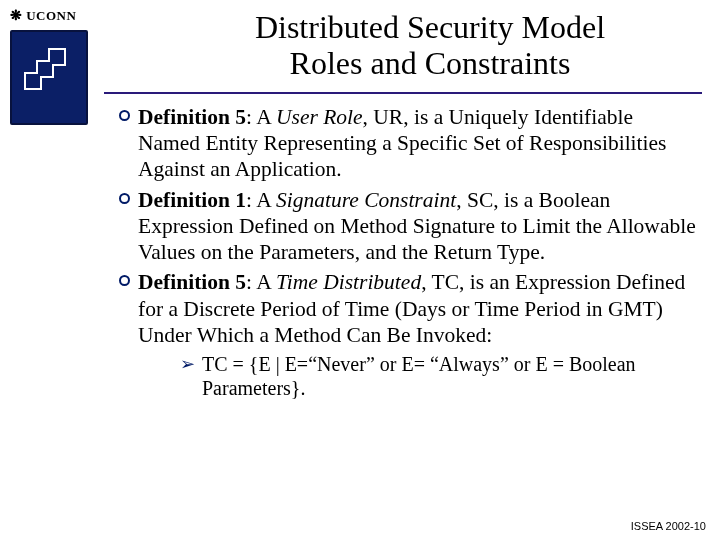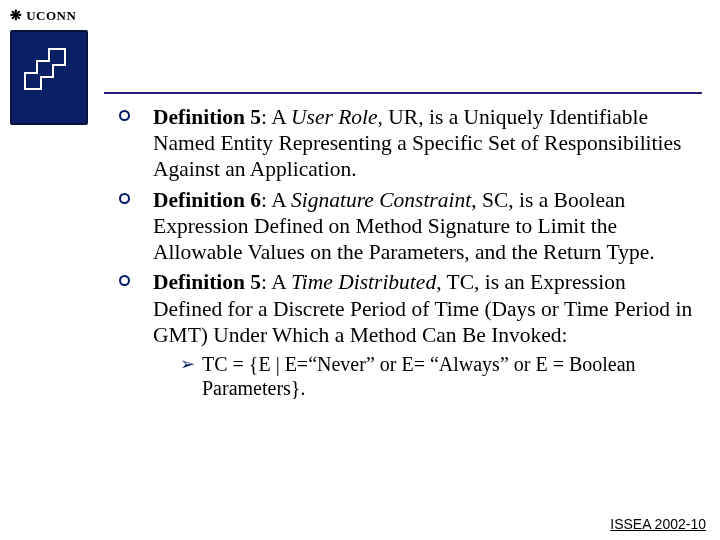--- a/index.html
+++ b/index.html
@@ -20,39 +20,39 @@
     text-align: center; font-size: 32px; line-height: 1.12;
   }
   .title-rule {
     position: absolute; top: 92px; left: 104px; right: 18px;
     height: 0; border-top: 2px solid #2a1a7a;
   }
   .content {
     position: absolute; top: 104px; left: 110px; right: 24px;
     font-size: 21.5px; line-height: 1.22;
   }
-  .b-item { display: flex; margin-bottom: 4px; gap: 15px; }
+  .b-item { display: flex; margin-bottom: 4px; }
   .bullet-o {
     flex: 0 0 28px; padding-top: 6px;
     display: flex; justify-content: center;
   }
   .bullet-o span {
     width: 11px; height: 11px; border: 2px solid #001a66; border-radius: 50%;
     display: inline-block;
   }
   .b-text { flex: 1; }
   .sub-item { display: flex; margin: 4px 0 0 70px; font-size: 20px; }
   .sub-bullet { flex: 0 0 22px; color: #001a66; font-size: 18px; padding-top: 2px; }
   .term { font-weight: bold; }
   .userrole { font-style: italic; }
   .sig { font-style: italic; text-align: center; }
   .tc { font-style: italic; }
   .footer {
     position: absolute; right: 14px; bottom: 8px;
-    font-family: Arial, sans-serif; font-size: 14px; color: #000; text-decoration: underline;
+    font-family: Arial, sans-serif; font-size: 11px; color: #000;
   }
 </style>
 </head>
 <body>
 
 <div class="slide">
 
   <div class="logo-area">
     <div class="uconn-row">
       <span class="oak">❋</span>
@@ -67,40 +67,44 @@
         </g>
         <g fill="#0b1f66">
           <rect x="2" y="32" width="14" height="14"></rect>
           <rect x="14" y="20" width="14" height="14"></rect>
           <rect x="26" y="8" width="14" height="14"></rect>
         </g>
       </svg>
     </div>
   </div>
 
+  <div class="title">
+    <span>Distributed Security Model</span><br>
+    <span>Roles and Constraints</span>
+  </div>
 
   <div class="title-rule"></div>
 
   <div class="content">
 
     <div class="b-item">
       <div class="bullet-o">
           <span></span>
         </div>
       <div class="b-text">
         <span class="term">Definition 5</span><span>: A </span><span class="userrole">User Role</span><span>, UR, is a Uniquely Identifiable Named Entity Representing a Specific Set of Responsibilities Against an Application.</span>
       </div>
     </div>
 
     <div class="b-item">
       <div class="bullet-o">
           <span></span>
         </div>
       <div class="b-text">
-        <span class="term">Definition 6</span><span>: A </span><span class="sig">Signature Constraint</span><span>, SC, is a Boolean Expression Defined on Method Signature to Limit the Allowable Values on the Parameters, and the Return Type.</span>
+        <span class="term">Definition 1</span><span>: A </span><span class="sig">Signature Constraint</span><span>, SC, is a Boolean Expression Defined on Method Signature to Limit the Allowable Values on the Parameters, and the Return Type.</span>
       </div>
     </div>
 
     <div class="b-item">
       <div class="bullet-o">
           <span></span>
         </div>
       <div class="b-text">
         <span class="term">Definition 5</span><span>: A </span><span class="tc">Time Distributed</span><span>, TC, is an Expression Defined for a Discrete Period of Time (Days or Time Period in GMT) Under Which a Method Can Be Invoked:</span>
       </div>

